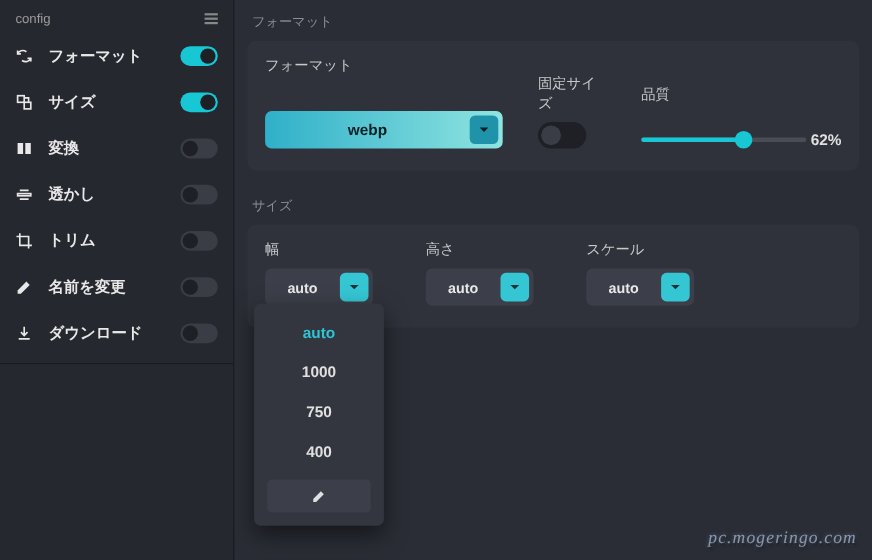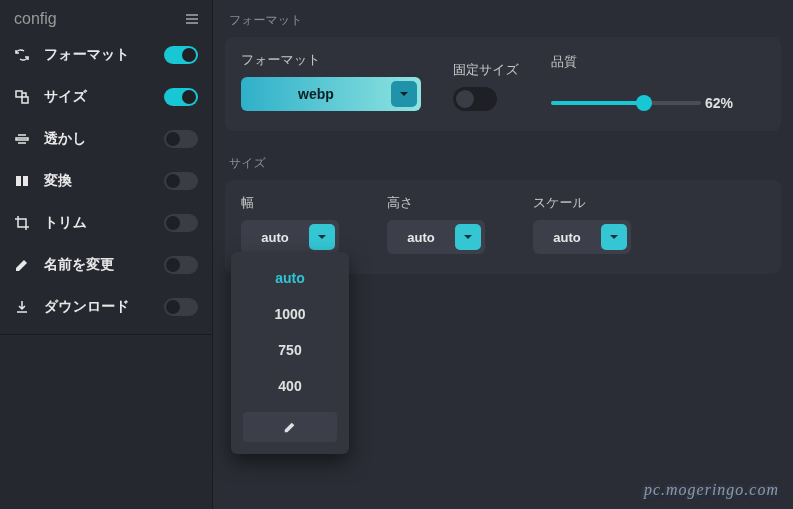--- a/index.html
+++ b/index.html
@@ -14,21 +14,21 @@
 .app { display: flex; height: 100%; }
 .sidebar {
   width: 213px;
   background: #26282f;
   border-right: 1px solid #1a1c21;
   display: flex; flex-direction: column;
 }
 .sb-header {
   display: flex; align-items: center; justify-content: space-between;
   padding: 10px 14px 6px 14px;
-  color: #9a9a9a; font-size: 16px;
+  color: #9a9a9a; font-size: 12px;
 }
 .sb-item {
   display: flex; align-items: center; justify-content: space-between;
   padding: 12px 14px;
   cursor: pointer;
 }
 .sb-item-left { display: flex; align-items: center; gap: 14px; }
 .sb-label { font-size: 14px; color: #e8e8e8; font-weight: 600; }
 .sb-icon { width: 16px; height: 16px; display: flex; align-items: center; justify-content: center; }
 .toggle {
@@ -60,21 +60,22 @@
 .col { display: flex; flex-direction: column; gap: 8px; }
 .col-label { font-size: 13px; color: #c8c8c8; }
 .select {
   display: flex; align-items: center; justify-content: space-between;
   height: 34px; border-radius: 6px;
   padding: 0 4px 0 0;
   cursor: pointer;
 }
 .select.primary {
   background: linear-gradient(90deg, #2fb0c9, #8fe4e0);
-  width: 180px;
+  width: 216px;
+  margin-top: 24px;
 }
 .select.primary .sel-val { color: #0a2026; font-weight: 700; font-size: 14px; flex:1; text-align: center; }
 .select.small {
   background: #3c3f49; width: 98px;
 }
 .select.small .sel-val { color: #e8e8e8; font-weight: 700; font-size: 13px; flex:1; text-align: center; }
 .sel-btn {
   width: 26px; height: 26px; border-radius: 5px;
   background: #35c6d4;
   display: flex; align-items: center; justify-content: center;
@@ -176,41 +177,41 @@
         <span class="sb-label">サイズ</span>
       </div>
       <div class="toggle on">
           <div class="knob"></div>
         </div>
     </div>
 
     <div class="sb-item">
       <div class="sb-item-left">
         <span class="sb-icon">
-          <svg viewBox="0 0 16 16" fill="none" stroke="#e8e8e8" stroke-width="1.5">
-              <rect x="2" y="7" width="12" height="2"></rect>
-              <path d="M4 4h8M4 12h8"></path>
-            </svg>
-        </span>
-        <span class="sb-label">透かし</span>
-      </div>
-      <div class="toggle">
-          <div class="knob"></div>
-        </div>
-    </div>
-
-    <div class="sb-item">
-      <div class="sb-item-left">
-        <span class="sb-icon">
           <svg viewBox="0 0 16 16" fill="#e8e8e8">
               <rect x="2" y="3" width="5" height="10"></rect>
               <rect x="9" y="3" width="5" height="10"></rect>
             </svg>
         </span>
         <span class="sb-label">変換</span>
+      </div>
+      <div class="toggle">
+          <div class="knob"></div>
+        </div>
+    </div>
+
+    <div class="sb-item">
+      <div class="sb-item-left">
+        <span class="sb-icon">
+          <svg viewBox="0 0 16 16" fill="none" stroke="#e8e8e8" stroke-width="1.5">
+              <rect x="2" y="7" width="12" height="2"></rect>
+              <path d="M4 4h8M4 12h8"></path>
+            </svg>
+        </span>
+        <span class="sb-label">透かし</span>
       </div>
       <div class="toggle">
           <div class="knob"></div>
         </div>
     </div>
 
     <div class="sb-item">
       <div class="sb-item-left">
         <span class="sb-icon">
           <svg viewBox="0 0 16 16" fill="none" stroke="#e8e8e8" stroke-width="1.5">

